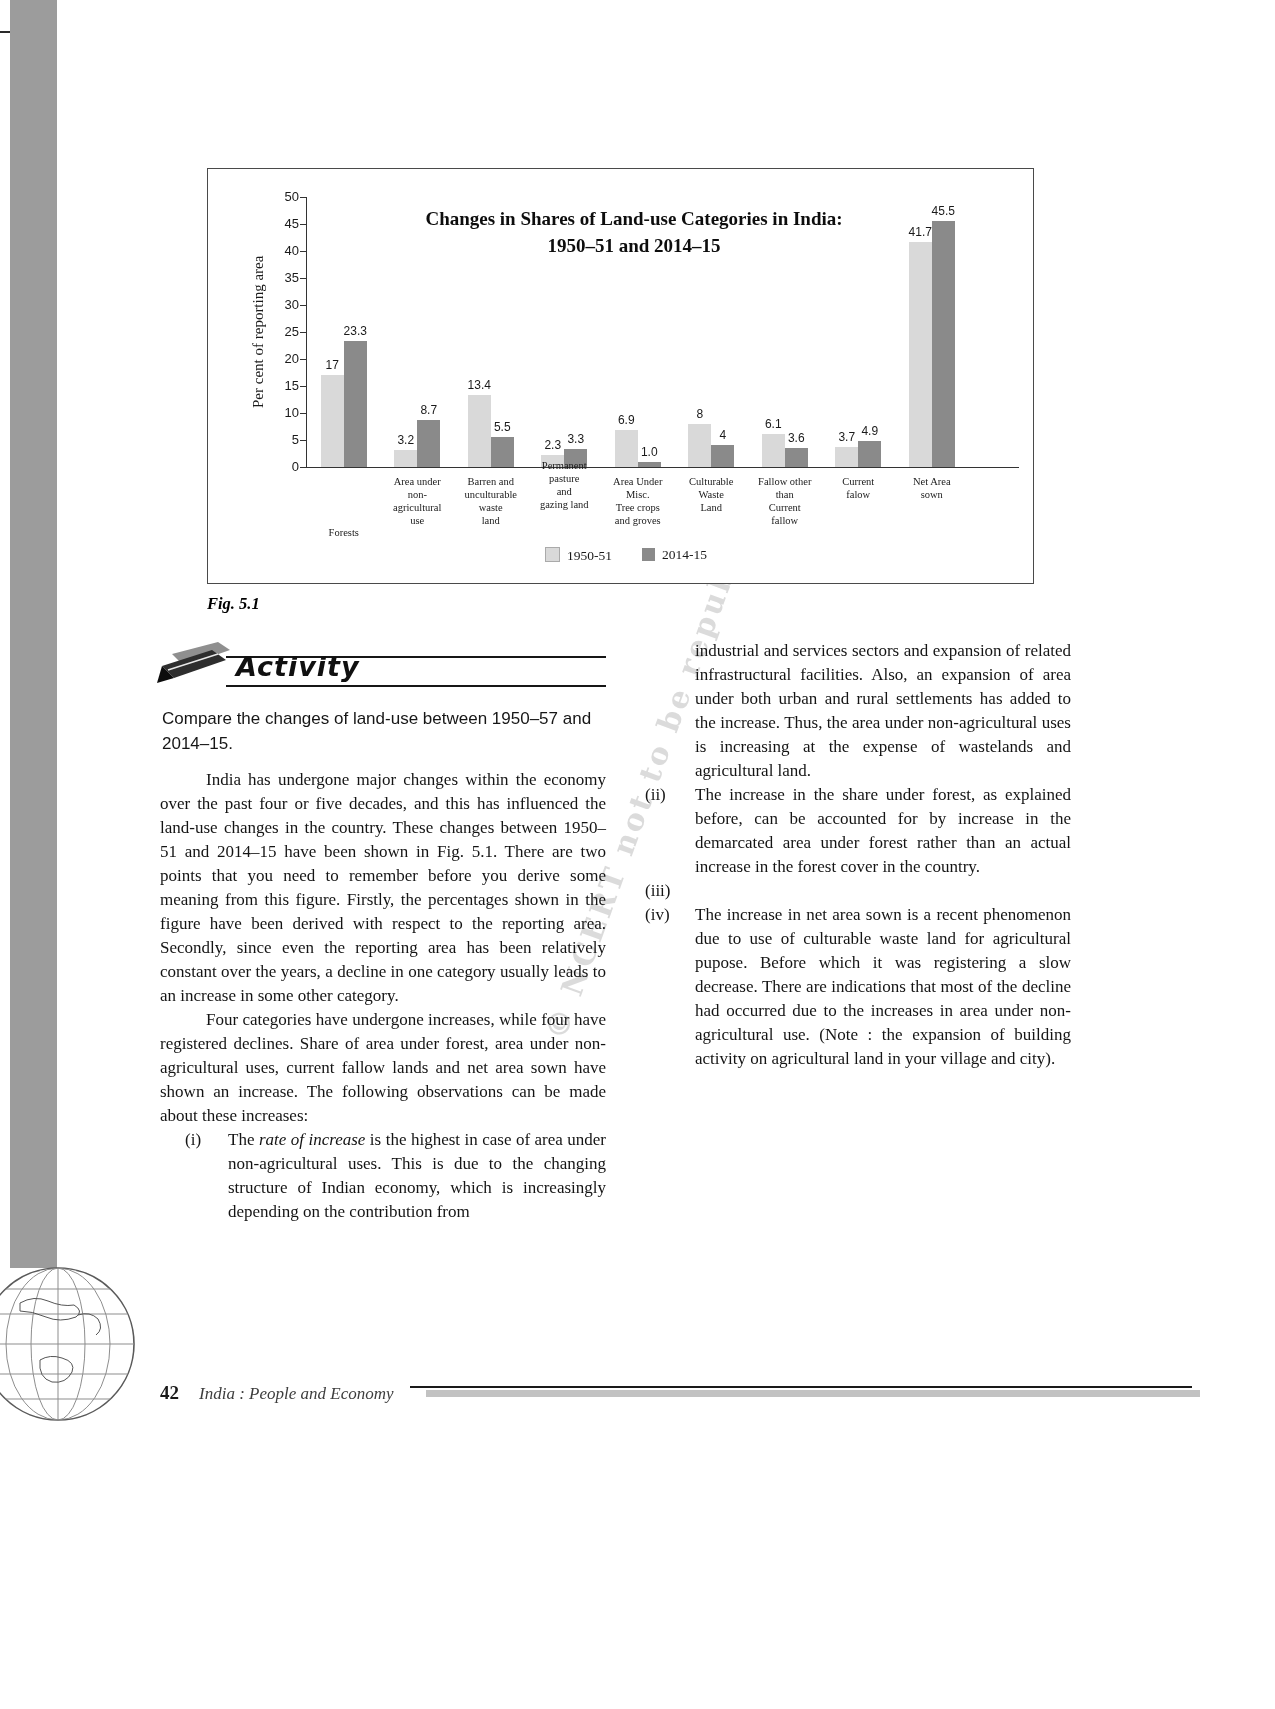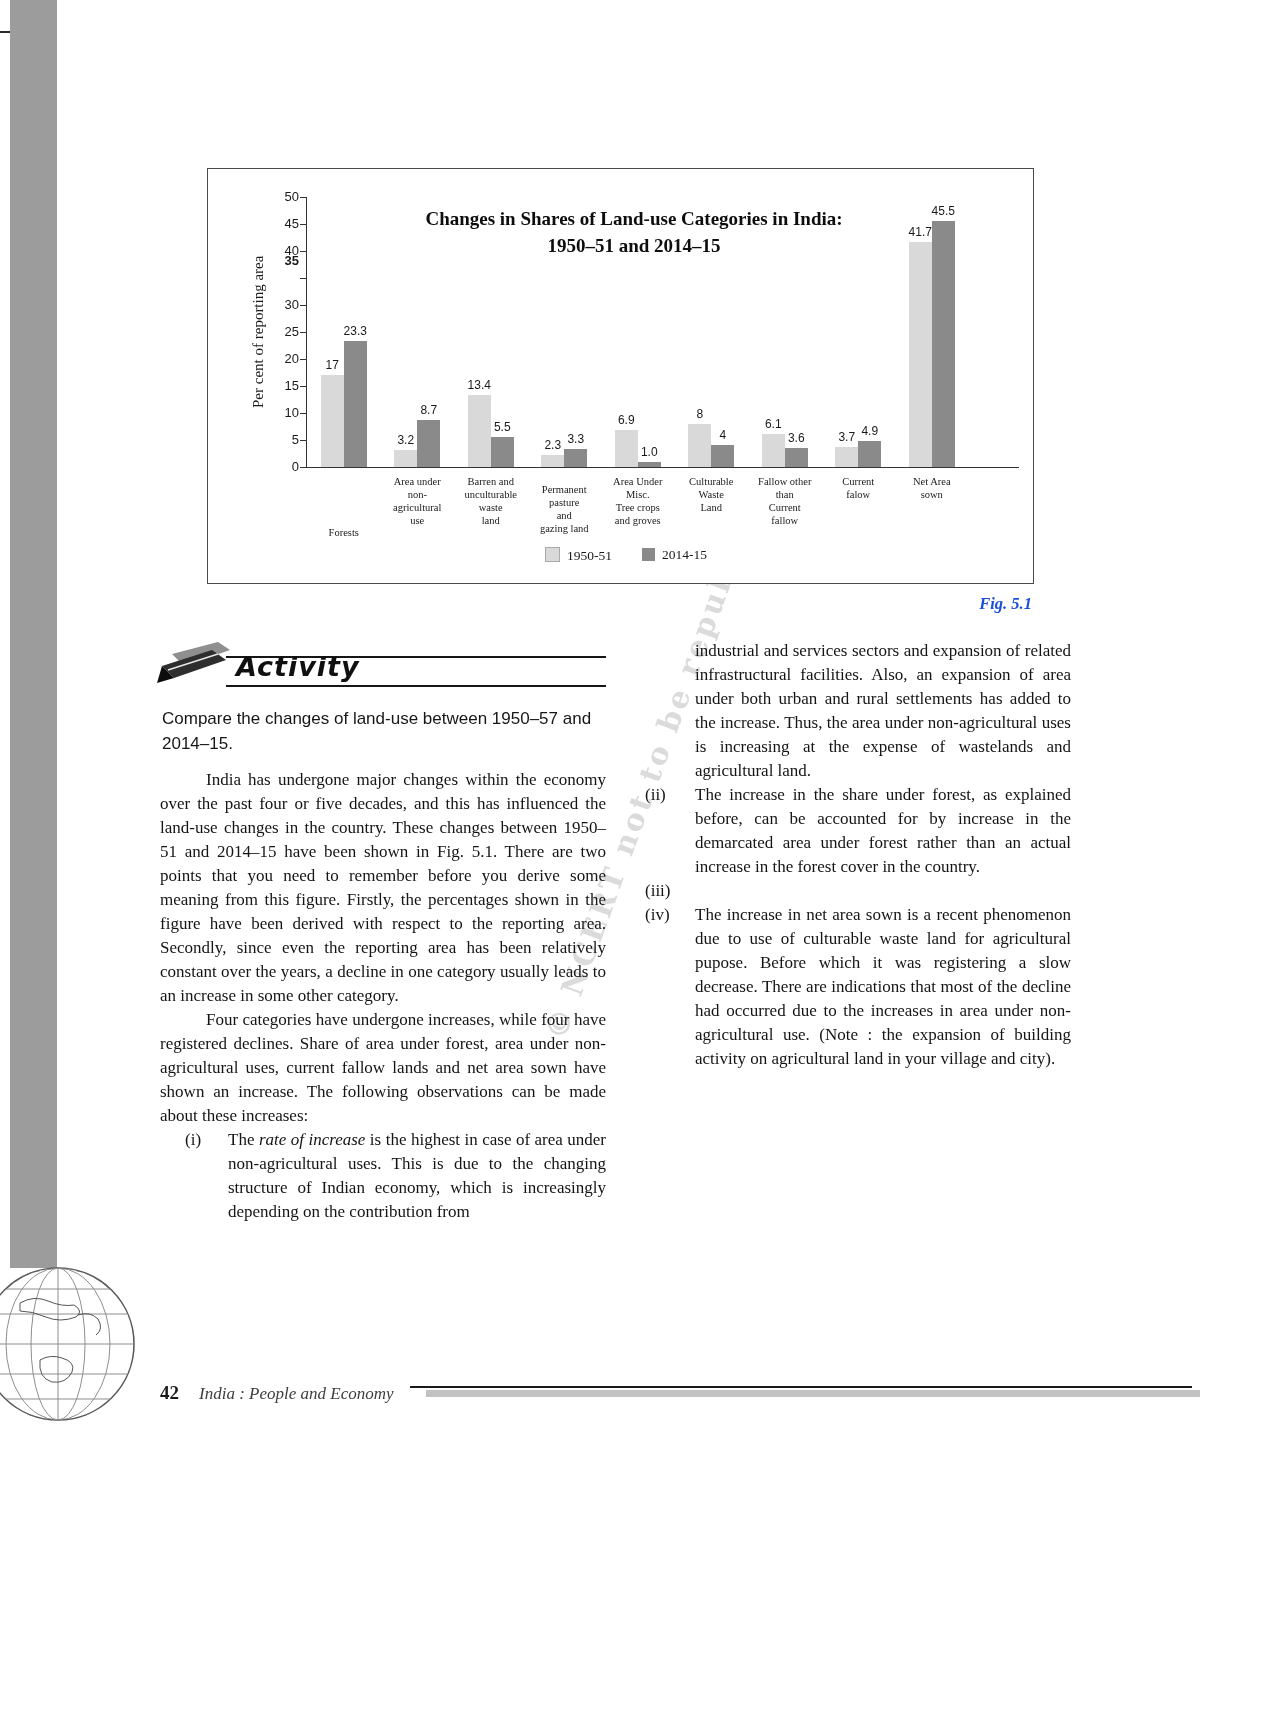--- a/index.html
+++ b/index.html
@@ -28,22 +28,22 @@
                font:13px "Liberation Sans",sans-serif;color:#1a1a1a;}
   .ytick-mark{position:absolute;left:-7px;width:7px;height:1px;background:#333;}
   .bar{position:absolute;bottom:0;}
   .val-label{position:absolute;width:42px;text-align:center;
              font:12px "Liberation Sans",sans-serif;color:#1a1a1a;}
   .cat-label{position:absolute;text-align:center;
              font:10.5px/13px "Liberation Serif",serif;color:#1a1a1a;}
   .legend{position:absolute;left:98px;top:378px;width:640px;display:flex;
           justify-content:center;gap:30px;font:13.5px "Liberation Serif",serif;color:#1a1a1a;}
   .legend .sq{display:inline-block;width:13px;height:13px;margin-right:7px;vertical-align:-2px;}
-  .fig-caption{position:absolute;left:207px;top:594px;width:825px;text-align:right;
-               font:bold italic 16.5px "Liberation Serif",serif;color:#1d4ed8;}
+  .fig-caption{position:absolute;left:207px;top:594px;width:825px;text-align:left;
+               font:bold italic 16.5px "Liberation Serif",serif;color:#000000;}
 
   
   .col-left{position:absolute;left:160px;top:642px;width:446px;z-index:1;}
   .col-right{position:absolute;left:643px;top:639px;width:428px;z-index:1;}
   .body-text, .itext, .item .num{font:17px/24px "Liberation Serif",serif;color:#141414;}
   .body-text{text-align:justify;}
   .indent{text-indent:46px;}
   .item{display:flex;}
   .col-left .item .num{flex:0 0 68px;padding-left:25px;box-sizing:border-box;}
   .col-right .item .num{flex:0 0 52px;padding-left:2px;box-sizing:border-box;}
@@ -96,21 +96,21 @@
         <div class="ytick-label" style="top: 208px;">10</div>
         <div class="ytick-mark" style="top: 215.5px;"></div>
         <div class="ytick-label" style="top: 181px;">15</div>
         <div class="ytick-mark" style="top: 188.5px;"></div>
         <div class="ytick-label" style="top: 154px;">20</div>
         <div class="ytick-mark" style="top: 161.5px;"></div>
         <div class="ytick-label" style="top: 127px;">25</div>
         <div class="ytick-mark" style="top: 134.5px;"></div>
         <div class="ytick-label" style="top: 100px;">30</div>
         <div class="ytick-mark" style="top: 107.5px;"></div>
-        <div class="ytick-label" style="top: 56px; font-weight: bold;">35</div>
+        <div class="ytick-label" style="top: 73px;">35</div>
         <div class="ytick-mark" style="top: 80.5px;"></div>
         <div class="ytick-label" style="top: 46px;">40</div>
         <div class="ytick-mark" style="top: 53.5px;"></div>
         <div class="ytick-label" style="top: 19px;">45</div>
         <div class="ytick-mark" style="top: 26.5px;"></div>
         <div class="ytick-label" style="top: -8px;">50</div>
         <div class="ytick-mark" style="top: -0.5px;"></div>
         <div class="bar" style="left: 13.75px; width: 23px; height: 91.8px; background: rgb(217, 217, 217);"></div>
         <div class="val-label" style="left: 4.25px; top: 161.2px;">17</div>
         <div class="bar" style="left: 36.75px; width: 23px; height: 125.82px; background: rgb(138, 138, 138);"></div>
@@ -123,21 +123,21 @@
         <div class="cat-label" style="left: 66.5px; top: 278px; width: 87.5px;">Area under<br>non-<br>agricultural<br>use</div>
         <div class="bar" style="left: 160.75px; width: 23px; height: 72.36px; background: rgb(217, 217, 217);"></div>
         <div class="val-label" style="left: 151.25px; top: 180.64px;">13.4</div>
         <div class="bar" style="left: 183.75px; width: 23px; height: 29.7px; background: rgb(138, 138, 138);"></div>
         <div class="val-label" style="left: 174.25px; top: 223.3px;">5.5</div>
         <div class="cat-label" style="left: 140px; top: 278px; width: 87.5px;">Barren and<br>unculturable<br>waste<br>land</div>
         <div class="bar" style="left: 234.25px; width: 23px; height: 12.42px; background: rgb(217, 217, 217);"></div>
         <div class="val-label" style="left: 224.75px; top: 240.58px;">2.3</div>
         <div class="bar" style="left: 257.25px; width: 23px; height: 17.82px; background: rgb(138, 138, 138);"></div>
         <div class="val-label" style="left: 247.75px; top: 235.18px;">3.3</div>
-        <div class="cat-label" style="left: 213.5px; top: 286px; width: 87.5px;">Permanent<br>pasture<br>and<br>gazing land</div>
+        <div class="cat-label" style="left: 213.5px; top: 262px; width: 87.5px;">Permanent<br>pasture<br>and<br>gazing land</div>
         <div class="bar" style="left: 307.75px; width: 23px; height: 37.26px; background: rgb(217, 217, 217);"></div>
         <div class="val-label" style="left: 298.25px; top: 215.74px;">6.9</div>
         <div class="bar" style="left: 330.75px; width: 23px; height: 5.4px; background: rgb(138, 138, 138);"></div>
         <div class="val-label" style="left: 321.25px; top: 247.6px;">1.0</div>
         <div class="cat-label" style="left: 287px; top: 278px; width: 87.5px;">Area Under<br>Misc.<br>Tree crops<br>and groves</div>
         <div class="bar" style="left: 381.25px; width: 23px; height: 43.2px; background: rgb(217, 217, 217);"></div>
         <div class="val-label" style="left: 371.75px; top: 209.8px;">8</div>
         <div class="bar" style="left: 404.25px; width: 23px; height: 21.6px; background: rgb(138, 138, 138);"></div>
         <div class="val-label" style="left: 394.75px; top: 231.4px;">4</div>
         <div class="cat-label" style="left: 360.5px; top: 278px; width: 87.5px;">Culturable<br>Waste<br>Land</div>

